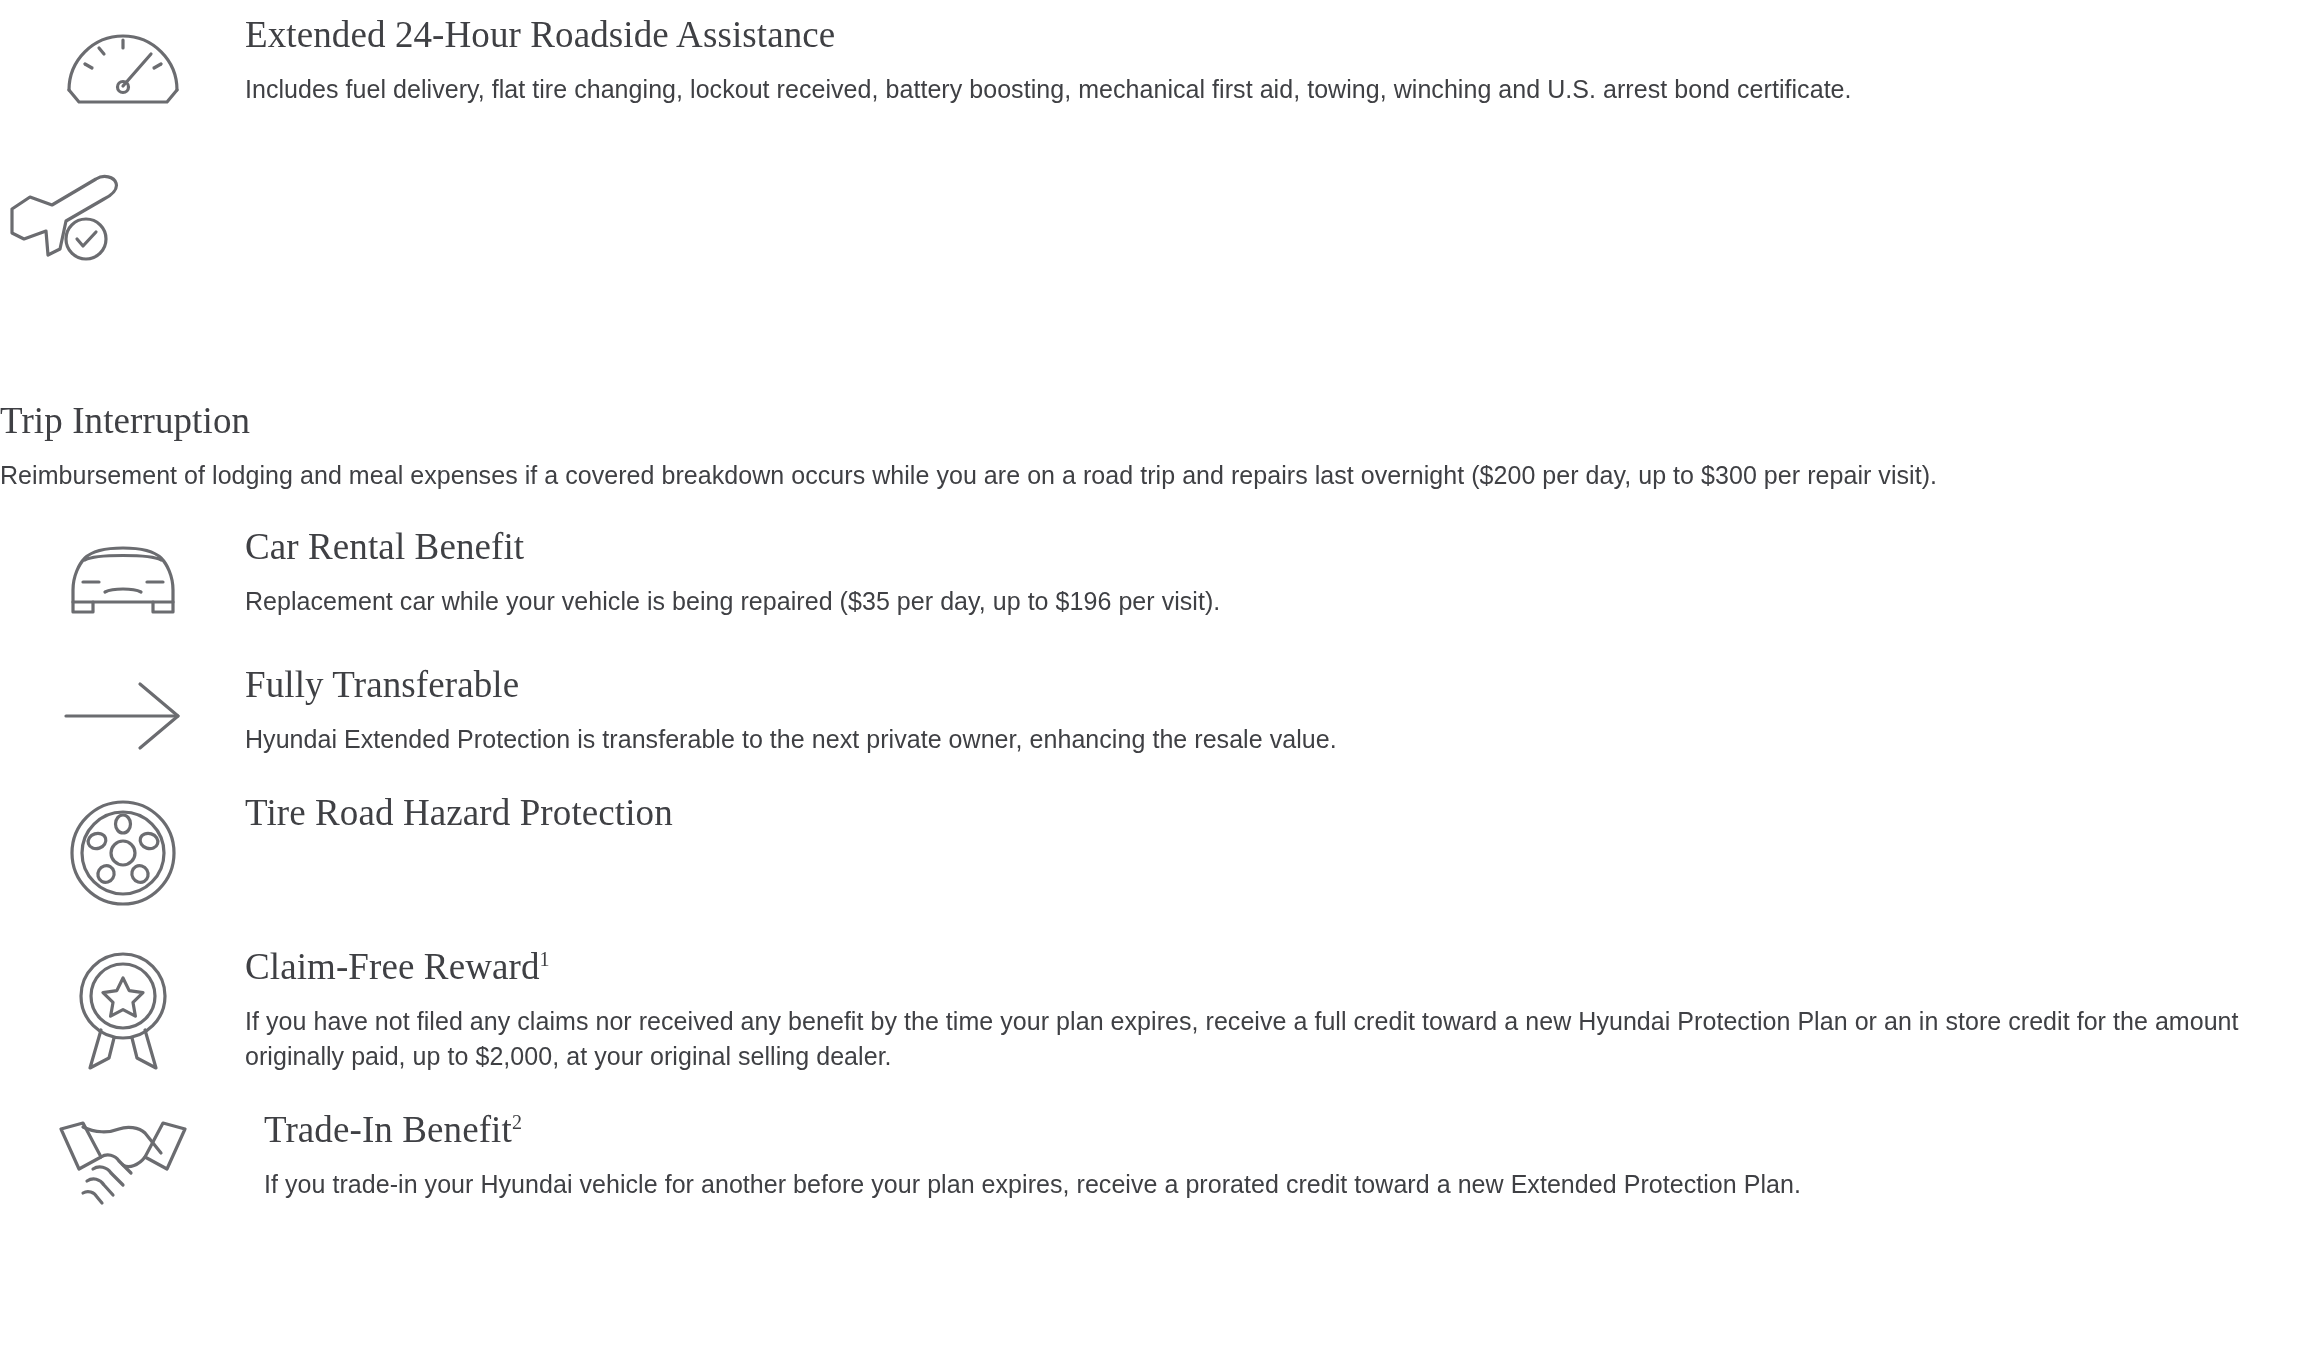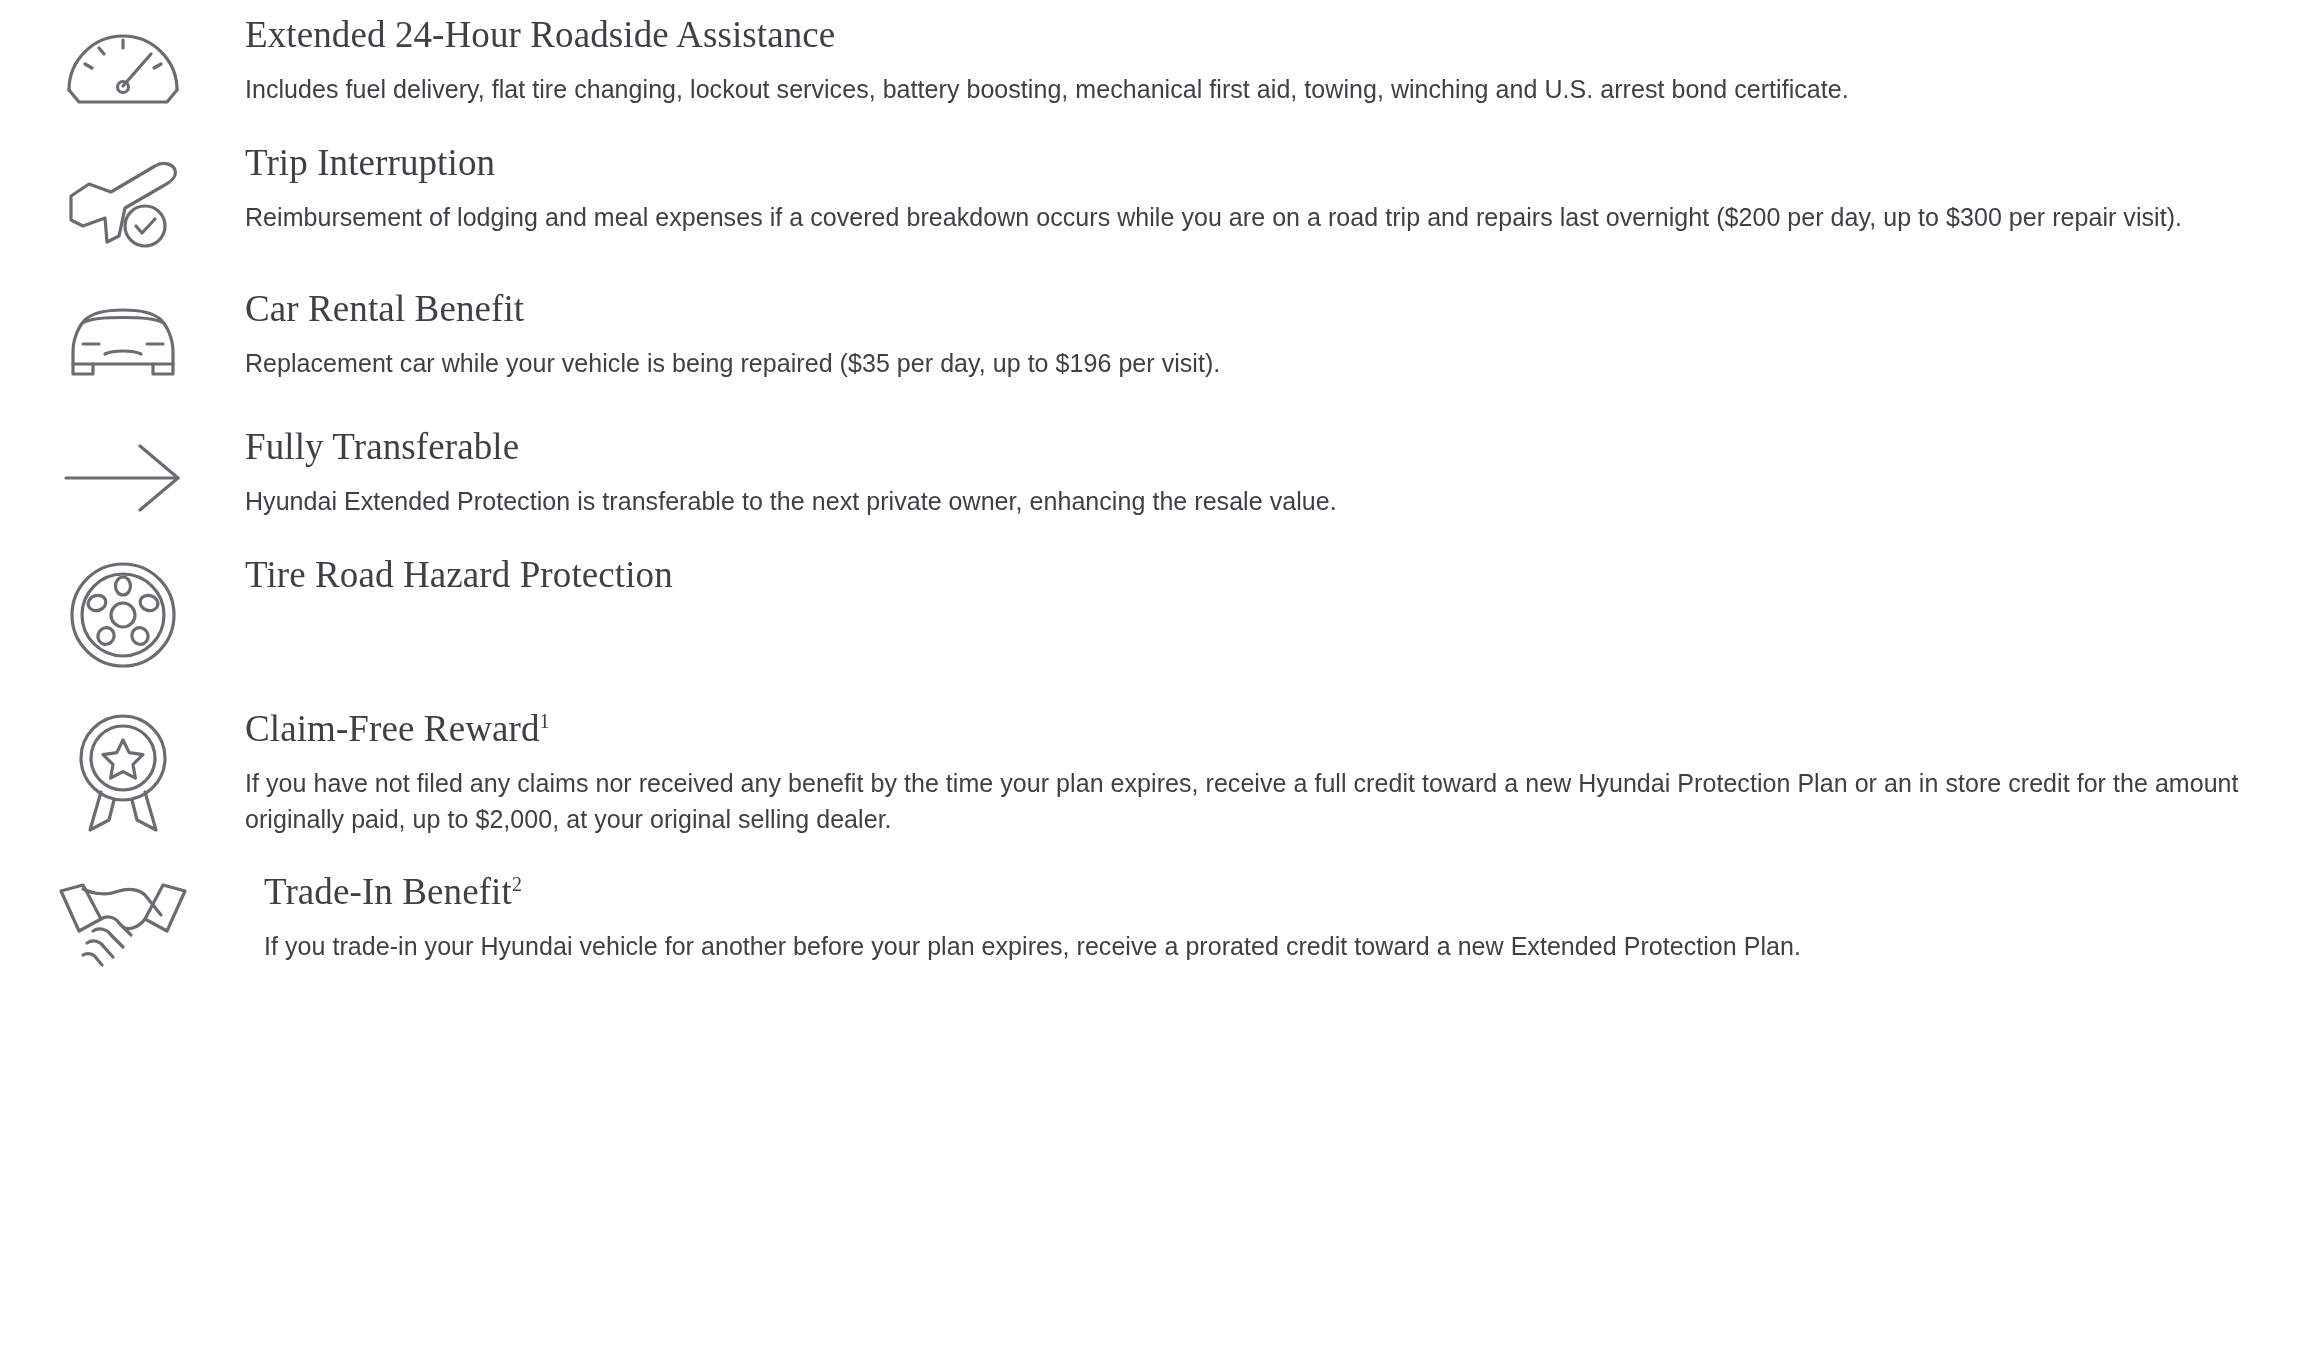--- a/index.html
+++ b/index.html
@@ -57,21 +57,21 @@
     font-weight: 400;
     color: #3f4044;
     line-height: 1.42;
     margin: 0;
     max-width: 2030px;
     letter-spacing: 0.05px;
   }
   
   .row-0 { margin-top: 0px; }
   .row-0 .icon-cell { padding-top: 2px; }
-  .row-1 { margin-top: 16px; }
+  .row-1 { margin-top: 29px; flex-direction: column; }
   .row-1 .icon-cell { padding-top: 6px; }
   .row-2 { margin-top: 30px; }
   .row-2 .icon-cell { padding-top: 6px; }
   .row-3 { margin-top: 32px; }
   .row-3 .icon-cell { padding-top: 14px; }
   .row-4 { margin-top: 32px; }
   .row-4 .icon-cell { padding-top: 4px; }
   .row-5 { margin-top: 32px; }
   .row-5 .icon-cell { padding-top: 4px; }
   .row-6 { margin-top: 32px; gap: 19px; }
@@ -90,21 +90,21 @@
         <path d="M64 72 L 92 40"></path>
         <circle cx="64" cy="73" r="5.5"></circle>
         <path d="M26 50 l 7 4"></path>
         <path d="M40 34 l 5 6"></path>
         <path d="M64 26 l 0 8"></path>
         <path d="M102 50 l -7 4"></path>
       </svg>
     </div>
     <div class="text-cell">
       <h3 class="benefit-title"><span>Extended 24-Hour Roadside Assistance</span></h3>
-      <p class="benefit-desc">Includes fuel delivery, flat tire changing, lockout services, battery boosting, mechanical first aid, towing, winching and U.S. arrest bond certificate.</p>
+      <p class="benefit-desc">Includes fuel delivery, flat tire changing, lockout received, battery boosting, mechanical first aid, towing, winching and U.S. arrest bond certificate.</p>
     </div>
   </div>
 
   <div class="benefit-row row-1">
     <div class="icon-cell">
       <svg width="128" height="110" viewBox="0 0 128 110" fill="none" stroke="#6b6c70" stroke-width="3.2" stroke-linecap="round" stroke-linejoin="round">
         <path d="M12 50 L 30 38 L 52 46 L 96 20 C 104 15 114 18 116 24 C 118 30 112 36 104 40 L 66 62 L 60 90 L 48 96 L 46 72 L 24 80 L 12 74 Z"></path>
         <circle cx="86" cy="80" r="20" fill="#ffffff"></circle>
         <path d="M77 80 l 6 7 l 13 -14"></path>
       </svg>

